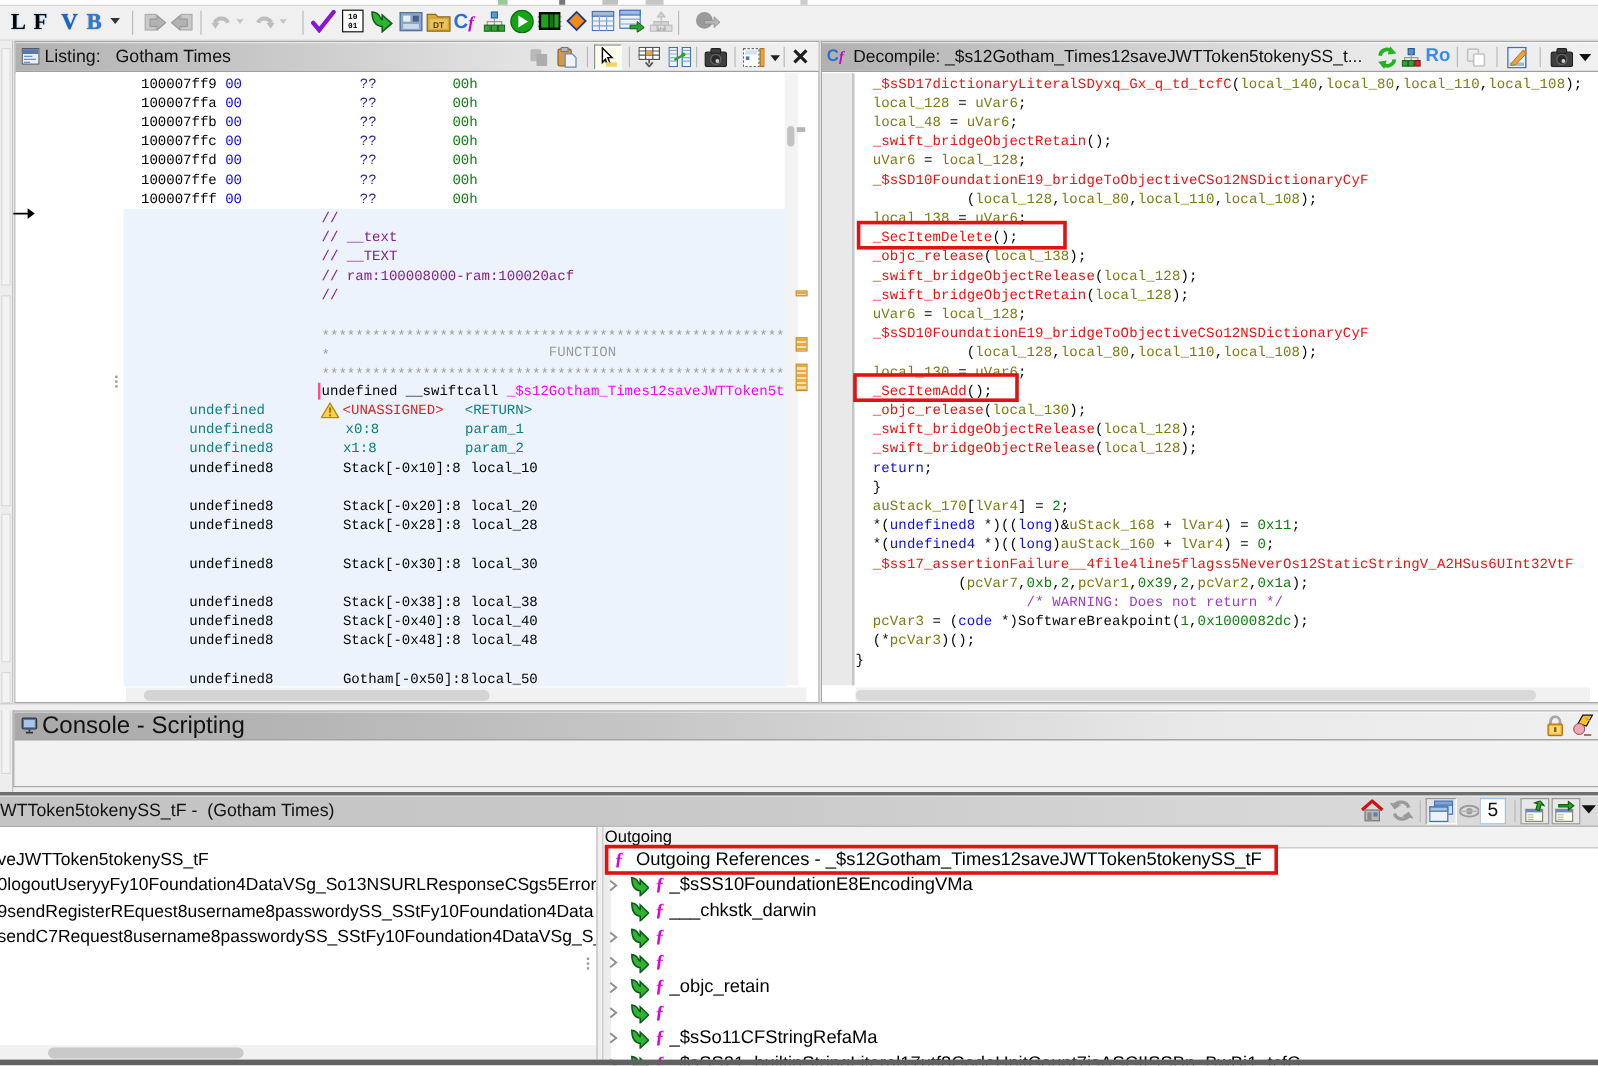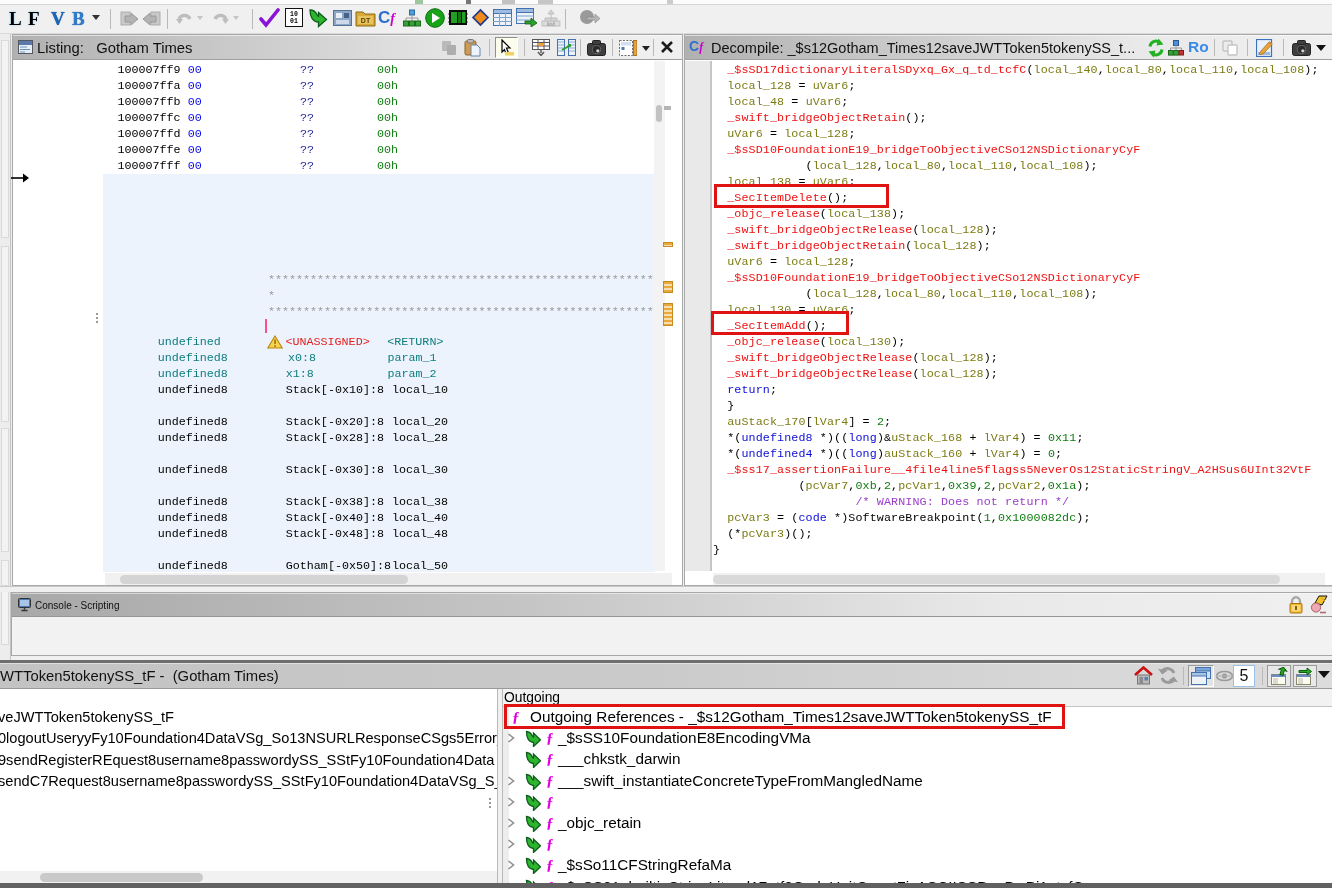--- a/index.html
+++ b/index.html
@@ -179,20 +179,30 @@
     </svg>
 <div class="a" style="left:96px;top:313px;width:2px;height:2px;background:#9a9a9a;box-shadow:0 4px 0 #9a9a9a,0 8px 0 #9a9a9a"></div>
 <div class="m" style="left:117.5px;top:61.5px;color:#000">100007ff9 <span style="color:#0a0ae8">00</span>              <span style="color:#26269c">??</span>         <span style="color:#0f7d0f">00h</span>
 100007ffa <span style="color:#0a0ae8">00</span>              <span style="color:#26269c">??</span>         <span style="color:#0f7d0f">00h</span>
 100007ffb <span style="color:#0a0ae8">00</span>              <span style="color:#26269c">??</span>         <span style="color:#0f7d0f">00h</span>
 100007ffc <span style="color:#0a0ae8">00</span>              <span style="color:#26269c">??</span>         <span style="color:#0f7d0f">00h</span>
 100007ffd <span style="color:#0a0ae8">00</span>              <span style="color:#26269c">??</span>         <span style="color:#0f7d0f">00h</span>
 100007ffe <span style="color:#0a0ae8">00</span>              <span style="color:#26269c">??</span>         <span style="color:#0f7d0f">00h</span>
 100007fff <span style="color:#0a0ae8">00</span>              <span style="color:#26269c">??</span>         <span style="color:#0f7d0f">00h</span></div>
 <style>.lcm{color:#86208c}.gst{color:#9b9b9b}</style>
+<div class="m" style="left:268px;top:173.5px;color:#000;width:387px;overflow:hidden"><span class="lcm">//</span>
+<span class="lcm">// __text</span>
+<span class="lcm">// __TEXT</span>
+<span class="lcm">// ram:100008000-ram:100020acf</span>
+<span class="lcm">//</span>
+
+
+<span class="gst">                           FUNCTION</span>
+
+undefined __swiftcall <span style="color:#ff00ff">_$s12Gotham_Times12saveJWTToken5t</span></div>
 <div class="m gst" style="left:268px;top:272.0px;width:387px;overflow:hidden">********************************************************</div>
 <div class="m gst" style="left:268px;top:288.0px;width:387px;overflow:hidden">*</div>
 <div class="m gst" style="left:268px;top:304.0px;width:387px;overflow:hidden">********************************************************</div>
 <div class="a" style="left:265px;top:318.5px;width:2px;height:14px;background:#ff4d88"></div>
 <div class="m" style="left:157.7px;top:333.5px;color:#0f7d7d">undefined</div>
 <svg class="a" style="left:266.5px;top:335.0px" width="16" height="14" viewBox="0 0 16 14">
       <path d="M8 1 L15.2 13 L0.8 13 Z" fill="#f7d24e" stroke="#b8860b" stroke-width="1.1"></path>
       <rect x="7.2" y="4.5" width="1.7" height="4.5" fill="#a87800"></rect>
       <rect x="7.2" y="10.2" width="1.7" height="1.7" fill="#a87800"></rect>
     </svg>
@@ -312,21 +322,21 @@
 <div class="a" style="left:714px;top:184px;width:175px;height:24px;border:3px solid #e01212"></div>
 <div class="a" style="left:711px;top:311px;width:138px;height:24px;border:3px solid #e01212"></div>
 <div class="a" style="left:0;top:586px;width:1332px;height:6px;background:#f0f0f0;border-top:1px solid #c9c9c9"></div>
 <div class="a" style="left:11px;top:592px;width:1321px;height:64px;background:#f2f2f2;border:1px solid #a8a8a8;border-right:none"></div>
 <div class="a" style="left:12px;top:593px;width:1320px;height:24px;background:linear-gradient(90deg,#a8a8a8 0%,#c6c6c6 40%,#e9e9e9 75%,#f0f0f0 100%);border-bottom:1px solid #949494;box-shadow:inset 0 1px 0 rgba(255,255,255,0.5)"></div>
 <svg class="a" style="left:17px;top:597px" width="15" height="15" viewBox="0 0 15 15">
       <rect x="1.5" y="1.5" width="12" height="9" rx="1" fill="#4d79b3" stroke="#333"></rect>
       <rect x="3" y="3" width="9" height="6" fill="#a8c4e8"></rect>
       <path d="M7.5 11 L7.5 12.5 M4.5 13.5 L10.5 13.5" stroke="#333" stroke-width="1.4"></path>
     </svg>
-<div class="a" style="left:35px;top:594px;font-size:10px;color:#111;line-height:23px">Console - Scripting</div>
+<div class="a" style="left:35px;top:594px;font-size:20px;color:#111;line-height:23px">Console - Scripting</div>
 <svg class="a" style="left:1288px;top:596px" width="16" height="18" viewBox="0 0 16 18">
       <path d="M4 8 L4 5.5 A4 4.3 0 0 1 12 5.5 L12 8" fill="none" stroke="#a8a8a8" stroke-width="2.4"></path>
       <rect x="2" y="7.5" width="12" height="9.5" rx="1" fill="#f0b429" stroke="#b07612"></rect>
       <rect x="3.5" y="9" width="9" height="6.5" fill="#f8d878"></rect>
       <rect x="7" y="10" width="2" height="4" fill="#8a5f0a"></rect>
     </svg>
 <svg class="a" style="left:1310px;top:595px" width="18" height="19" viewBox="0 0 18 19">
       <path d="M9 1 L17 1 L12 10 L5 8 Z" fill="#f2c230" stroke="#111" stroke-width="1"></path>
       <path d="M11 3 L15 6" stroke="#d8a010"></path>
       <circle cx="6" cy="12.5" r="4.6" fill="#eda8b2" stroke="#8f4a55" stroke-width="0.8"></circle>
@@ -405,21 +415,20 @@
     </svg>
 <div class="a" style="left:546px;top:749.4px;font-family:'Liberation Serif',serif;font-weight:bold;font-size:15.5px;color:#e000e0;line-height:19px">ƒ</div>
 <div class="a row21" style="left:558px;top:750.4px">___chkstk_darwin</div>
 <svg class="a" style="left:507px;top:775.6px" width="8" height="10" viewBox="0 0 8 10">
       <path d="M1.5 1 L6.5 5 L1.5 9" fill="none" stroke="#8f8f8f" stroke-width="1.6"></path>
     </svg>
 <svg class="a" style="left:524px;top:772.6px" width="17" height="17" viewBox="0 0 17 17">
       <path d="M2.5 1.5 C8.5 2 7.5 7 9.5 7 L9.5 3 L16.5 9.8 L9.5 16.5 L9.5 12.5 C4 12 2.5 7.5 2.5 1.5 Z" fill="#2eb52e" stroke="#0d5c1d" stroke-width="1.3"></path>
     </svg>
 <div class="a" style="left:546px;top:770.6px;font-family:'Liberation Serif',serif;font-weight:bold;font-size:15.5px;color:#e000e0;line-height:19px">ƒ</div>
-<div class="a row21" style="left:558px;top:771.6px">___swift_instantiateConcreteTypeFromMangledName</div>
 <svg class="a" style="left:507px;top:796.8px" width="8" height="10" viewBox="0 0 8 10">
       <path d="M1.5 1 L6.5 5 L1.5 9" fill="none" stroke="#8f8f8f" stroke-width="1.6"></path>
     </svg>
 <svg class="a" style="left:524px;top:793.8px" width="17" height="17" viewBox="0 0 17 17">
       <path d="M2.5 1.5 C8.5 2 7.5 7 9.5 7 L9.5 3 L16.5 9.8 L9.5 16.5 L9.5 12.5 C4 12 2.5 7.5 2.5 1.5 Z" fill="#2eb52e" stroke="#0d5c1d" stroke-width="1.3"></path>
     </svg>
 <div class="a" style="left:546px;top:791.8px;font-family:'Liberation Serif',serif;font-weight:bold;font-size:15.5px;color:#e000e0;line-height:19px">ƒ</div>
 <svg class="a" style="left:507px;top:818.0px" width="8" height="10" viewBox="0 0 8 10">
       <path d="M1.5 1 L6.5 5 L1.5 9" fill="none" stroke="#8f8f8f" stroke-width="1.6"></path>
     </svg>

